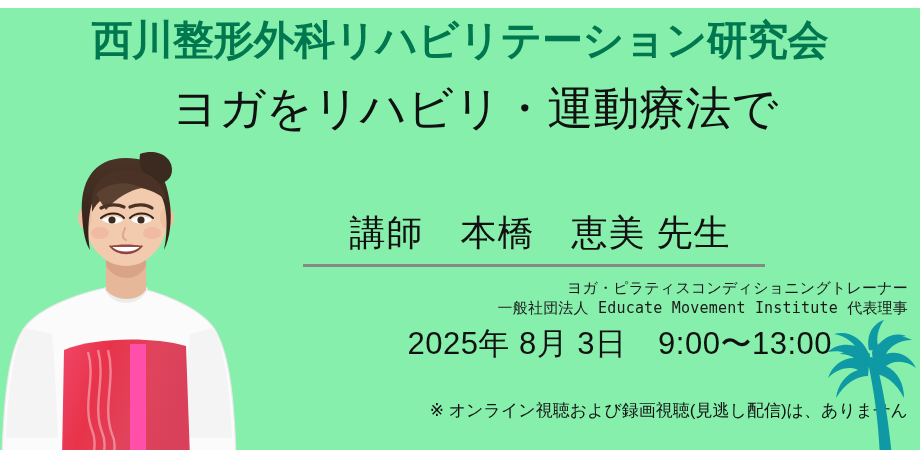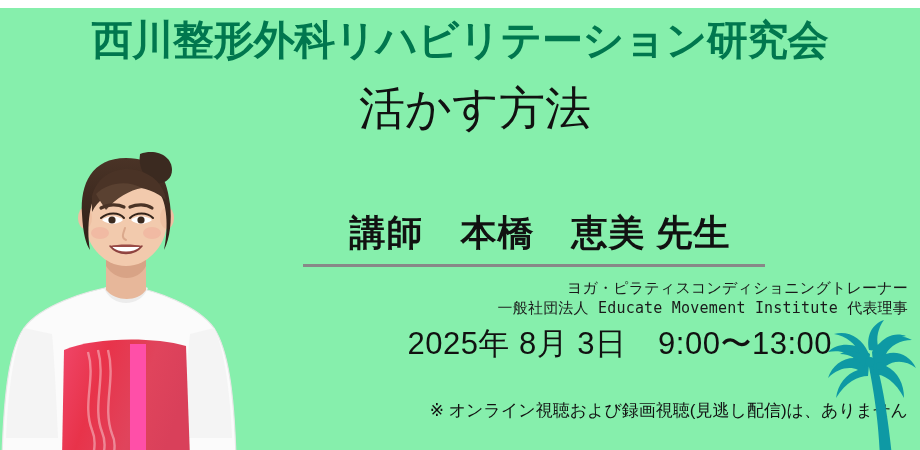--- a/index.html
+++ b/index.html
@@ -54,21 +54,21 @@
 
   
   .speaker-line {
     position: absolute;
     left: 290px;
     top: 202px;
     width: 500px;
     text-align: center;
     font-size: 36px;
     line-height: 46px;
-    font-weight: 700;
+    font-weight: 400;
     color: #111111;
     letter-spacing: 1px;
   }
   .rule {
     position: absolute;
     left: 303px;
     top: 256px;
     width: 462px;
     height: 3px;
     background: #888888;
@@ -143,21 +143,21 @@
   .photo svg { display: block; }
 </style>
 </head>
 <body>
 
 <div id="flyer">
 
   <div class="org-title">西川整形外科リハビリテーション研究会</div>
 
   <div class="main-title">
-    <span class="line2">活かす方法</span>
+    <span class="line1">ヨガをリハビリ・運動療法で</span>
   </div>
 
   <div class="speaker-line">講師　本橋　恵美 先生</div>
 
   <div class="rule"></div>
 
   <div class="credentials">
     <div>ヨガ・ピラティスコンディショニングトレーナー</div>
     <div>一般社団法人 Educate Movement Institute 代表理事</div>
   </div>

